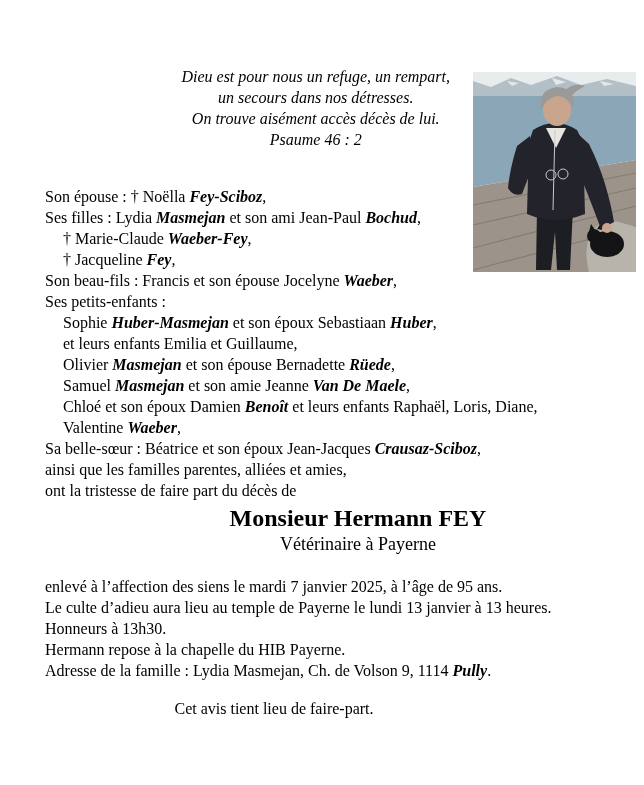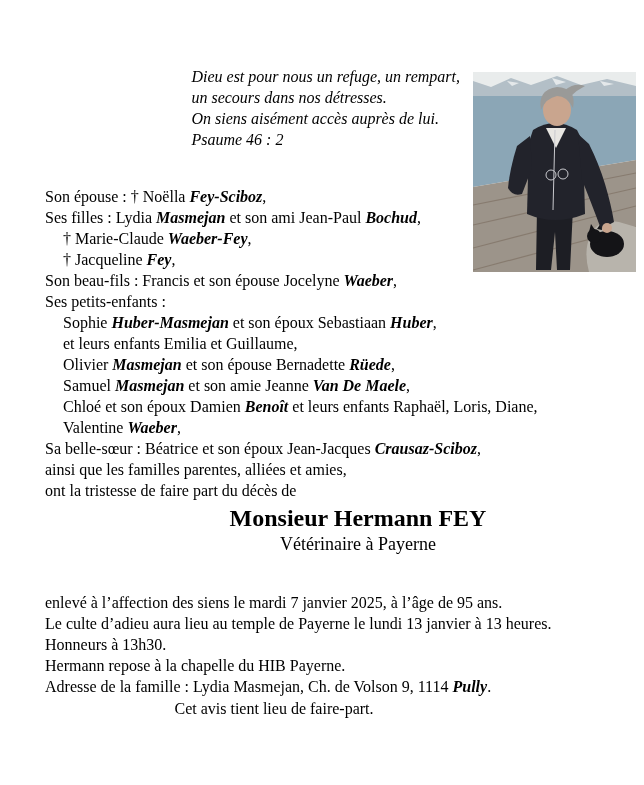--- a/index.html
+++ b/index.html
@@ -14,22 +14,22 @@
     background: #ffffff;
     font-family: "Liberation Serif", "DejaVu Serif", serif;
     color: #000000;
     overflow: hidden;
   }
 
   
   .epigraph {
     position: absolute;
     top: 66px;
-    right: 184px;
-    text-align: left;
+    right: 194px;
+    text-align: center;
     font-style: italic;
     font-size: 16px;
     line-height: 21px;
     white-space: nowrap;
   }
 
   
   .photo {
     position: absolute;
     left: 473px;
@@ -85,21 +85,20 @@
   }
 
   
   .details {
     position: absolute;
     left: 45px;
     top: 576px;
     font-size: 16px;
     line-height: 21px;
     white-space: nowrap;
-    margin-top: 16px;
   }
 
   
   .closing {
     position: absolute;
     left: 0;
     top: 698px;
     width: 548px;
     text-align: center;
     font-size: 16px;
@@ -110,21 +109,21 @@
 </style>
 </head>
 <body>
 
 <div class="page">
 
   <div class="epigraph">
     <div>
         <div class="line"><span>Dieu est pour nous un refuge, un rempart,</span></div>
         <div class="line"><span>un secours dans nos détresses.</span></div>
-        <div class="line"><span>On siens aisément accès auprès de lui.</span></div>
+        <div class="line"><span>On trouve aisément accès décès de lui.</span></div>
       </div>
     <div class="line">Psaume 46 : 2</div>
   </div>
 
   <div class="photo">
     <svg viewBox="0 0 163 200" xmlns="http://www.w3.org/2000/svg">
       <rect class="sky" x="0" y="0" width="163" height="32"></rect>
       <path class="mountains" d="M0,26 L0,9 L18,15 L38,6 L58,13 L84,4 L108,13 L134,7 L163,14 L163,26 Z"></path>
       <path class="snow" d="M34,9 L46,11 L39,14 Z M79,6 L93,10 L83,13 Z M127,9 L141,12 L131,14 Z"></path>
       <path class="lake" d="M0,24 L163,24 L163,88 L0,115 Z"></path>

